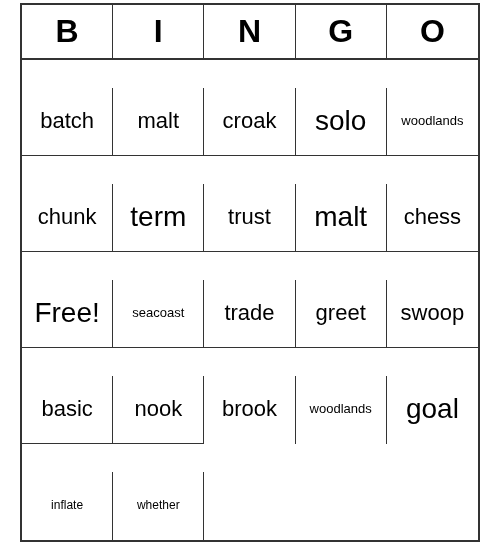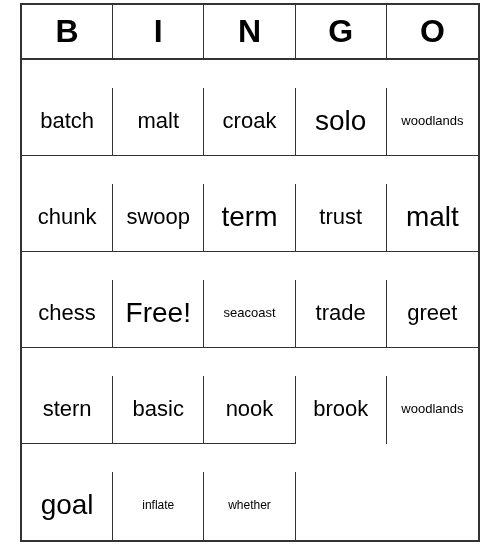--- a/index.html
+++ b/index.html
@@ -113,23 +113,20 @@
       <div class="bingo-cell">
         <span class="cell-text size-large">solo</span>
       </div>
       <div class="bingo-cell">
         <span class="cell-text size-xsmall">woodlands</span>
       </div>
       <div class="bingo-cell">
         <span class="cell-text size-medium">chunk</span>
       </div>
       <div class="bingo-cell">
-        <span class="cell-text size-medium">swoop</span>
-      </div>
-      <div class="bingo-cell">
         <span class="cell-text size-large">term</span>
       </div>
       <div class="bingo-cell">
         <span class="cell-text size-medium">trust</span>
       </div>
       <div class="bingo-cell">
         <span class="cell-text size-large">malt</span>
       </div>
       <div class="bingo-cell">
         <span class="cell-text size-medium">chess</span>
@@ -140,21 +137,21 @@
       <div class="bingo-cell">
         <span class="cell-text size-xsmall">seacoast</span>
       </div>
       <div class="bingo-cell">
         <span class="cell-text size-medium">trade</span>
       </div>
       <div class="bingo-cell">
         <span class="cell-text size-medium">greet</span>
       </div>
       <div class="bingo-cell">
-        <span class="cell-text size-medium">stern</span>
+        <span class="cell-text size-medium">swoop</span>
       </div>
       <div class="bingo-cell">
         <span class="cell-text size-medium">basic</span>
       </div>
       <div class="bingo-cell">
         <span class="cell-text size-medium">nook</span>
       </div>
       <div class="bingo-cell">
         <span class="cell-text size-medium">brook</span>
       </div>

